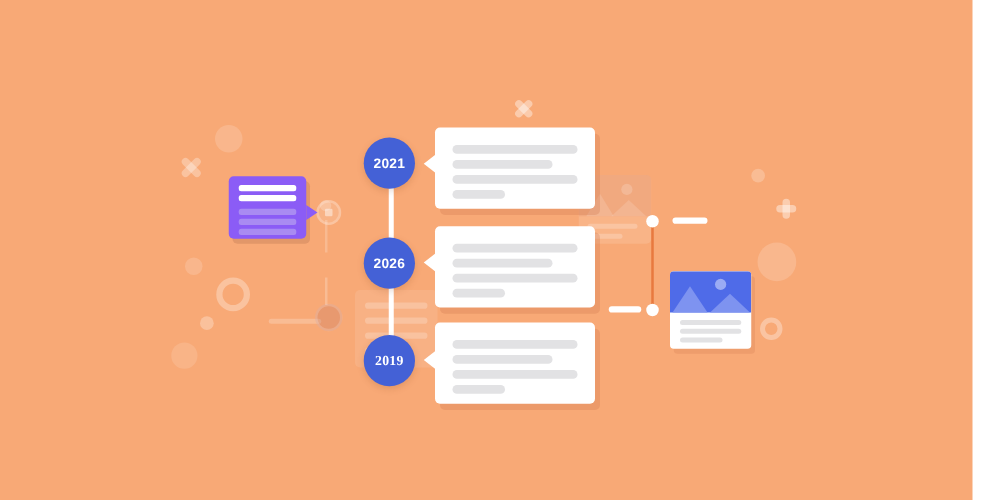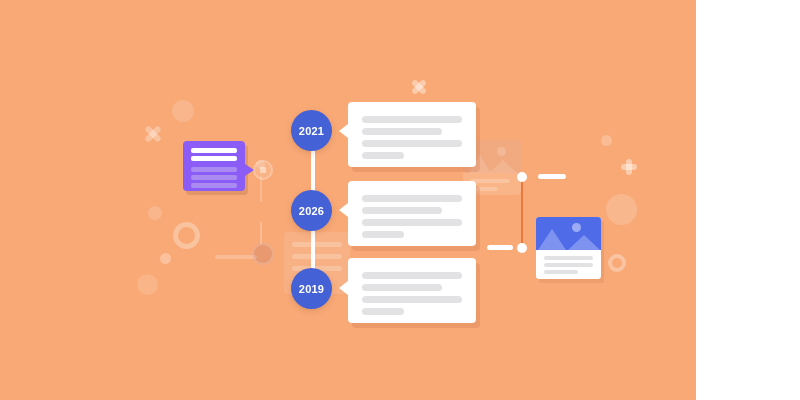--- a/index.html
+++ b/index.html
@@ -70,21 +70,21 @@
   .conn-dash{position:absolute;height:5px;border-radius:3px;background:#FFFFFF;}
   .mini-badge{
     position:absolute;border-radius:50%;
     display:flex;align-items:center;justify-content:center;
     font-size:8px;color:rgba(255,255,255,0.55);
   }
 </style>
 </head>
 <body>
 
-<div id="stage" style="width: 696px; height: 400px; background: rgb(248, 169, 118);">
+<div id="stage" style="width: 778px; height: 400px; background: rgb(248, 169, 118);">
 
   <div class="deco deco-dot" style="left:172px;top:100px;width:22px;height:22px;background:rgba(255,255,255,0.16);"></div>
   <div class="deco deco-dot" style="left:148px;top:206px;width:14px;height:14px;background:rgba(255,255,255,0.16);"></div>
   <div class="deco deco-dot" style="left:160px;top:253px;width:11px;height:11px;background:rgba(255,255,255,0.28);"></div>
   <div class="deco deco-dot" style="left:137px;top:274px;width:21px;height:21px;background:rgba(255,255,255,0.13);"></div>
   <div class="deco deco-dot" style="left:601px;top:135px;width:11px;height:11px;background:rgba(255,255,255,0.22);"></div>
   <div class="deco deco-dot" style="left:606px;top:194px;width:31px;height:31px;background:rgba(255,255,255,0.17);"></div>
   <div class="deco deco-dot" style="left:256px;top:160px;width:9px;height:9px;background:rgba(255,255,255,0.20);"></div>
 
   <div class="deco deco-ring" style="left:173px;top:222px;width:17px;height:17px;border:5px solid rgba(255,255,255,0.30);"></div>
@@ -142,21 +142,21 @@
 
   <div class="tl-line" style="left:311px;top:133px;height:72px;"></div>
   <div class="tl-line" style="left:311px;top:212px;height:72px;"></div>
 
   <div class="tl-badge" style="left:291px;top:110px;width:41px;height:41px;background:#4461D6;font-size:11px;">
     <span>2021</span>
   </div>
   <div class="tl-badge" style="left:291px;top:190px;width:41px;height:41px;background:#4461D6;font-size:11px;">
     <span>2026</span>
   </div>
-  <div class="tl-badge" style="left:291px;top:268px;width:41px;height:41px;background:#4461D6;font-size:11px;">
+  <div class="tl-badge" style="left:291px;top:268px;width:41px;height:41px;background:#4461D6;font-size:11px;font-family:Liberation Serif, serif;">
     <span>2019</span>
   </div>
 
   <div class="card" style="left:348px;top:102px;width:128px;height:65px;">
     <div class="line" style="left:14px;top:14px;width:100px;height:7px;"></div>
     <div class="line" style="left:14px;top:26px;width:80px;height:7px;"></div>
     <div class="line" style="left:14px;top:38px;width:100px;height:7px;"></div>
     <div class="line" style="left:14px;top:50px;width:42px;height:7px;"></div>
   </div>
   <div class="card-tail" style="left:339px;top:124px;border-width:7px 9px 7px 0;"></div>

